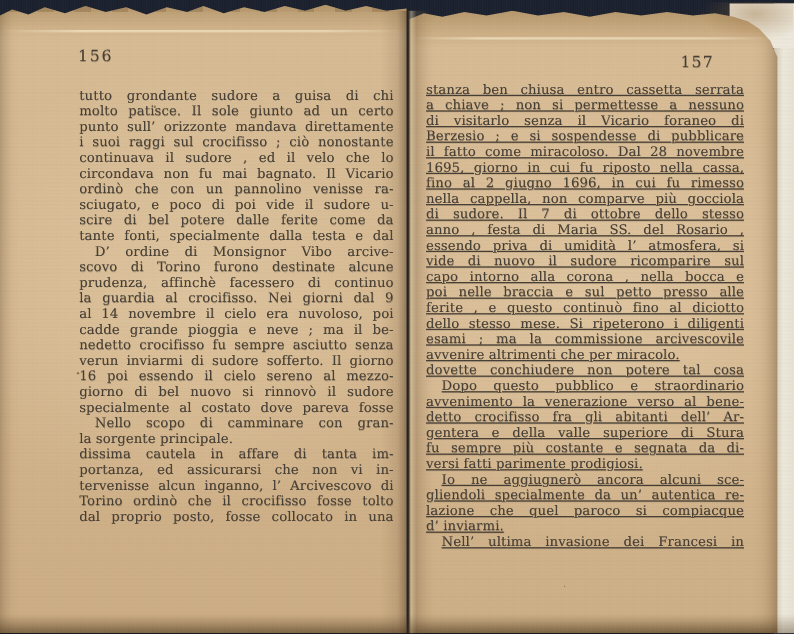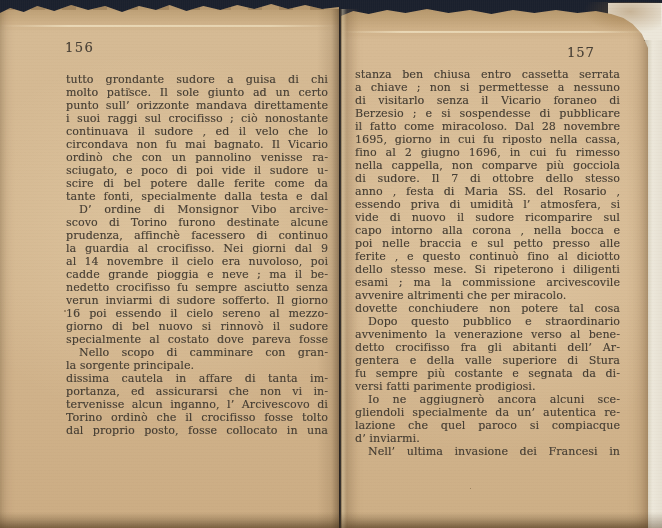--- a/index.html
+++ b/index.html
@@ -47,21 +47,21 @@
   }
   .stain-top-right{
     position:absolute;left:583px;top:2px;width:78px;height:32px;z-index:3;
     background:radial-gradient(ellipse at 60% 30%,rgba(148,108,58,.42),rgba(0,0,0,0) 70%);
   }
   .bottom-shade{position:absolute;left:0;top:512px;width:662px;height:16px;z-index:4;
     background:linear-gradient(180deg,rgba(0,0,0,0),rgba(64,44,20,.38));}
   
   .text-layer{position:absolute;z-index:5;color:#453e34;}
   .text-left{left:52px;top:73px;width:262px;margin-left:14px;}
-  .text-right{left:355px;top:68px;width:265px;}
+  .text-right{left:355px;top:68px;width:265px;text-decoration:underline;}
   .line{
     height:13px;font-size:11px;line-height:13px;letter-spacing:.1px;
     text-align:justify;text-align-last:justify;overflow:hidden;
     text-shadow:.3px .3px .35px rgba(70,58,44,.4);
   }
   .line.end{text-align-last:left;}
   .line.indent{text-indent:13px;}
   .page-number{
     position:absolute;z-index:5;font-size:13px;line-height:14px;letter-spacing:1.5px;
     color:#453e34;text-shadow:.3px .3px .35px rgba(70,58,44,.4);margin-left:11px;

